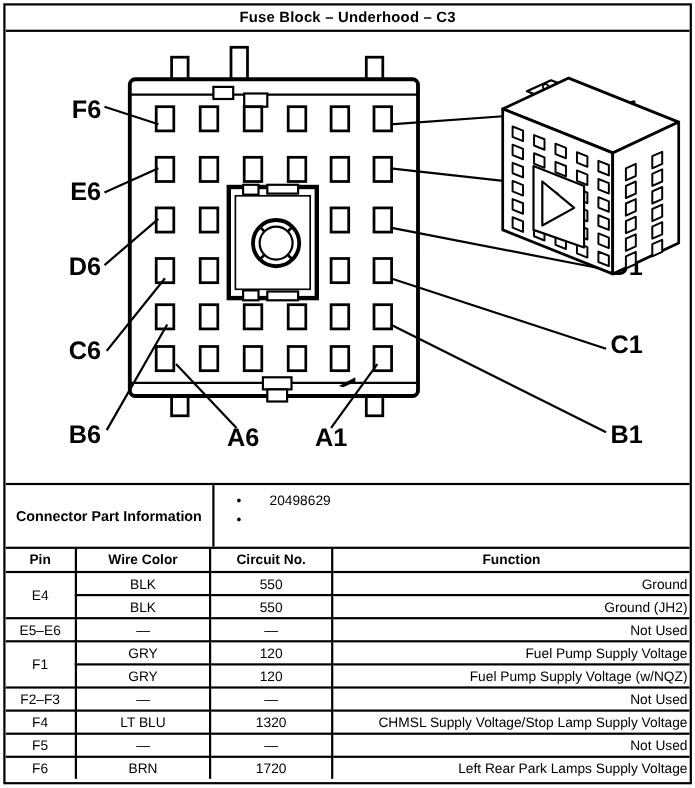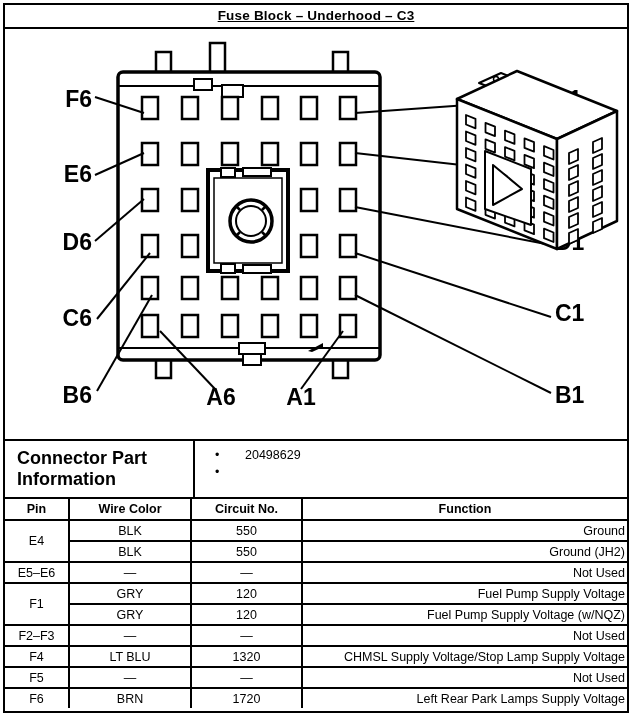--- a/index.html
+++ b/index.html
@@ -8,36 +8,36 @@
     font-family:"Liberation Sans", sans-serif; color:#000;
   }
   .page {
     position:absolute; left:3px; top:3px; width:626px; height:710px;
     border:2px solid var(--line,#000); box-sizing:border-box;
     background:#fff; overflow:hidden;
   }
   .title-bar {
     height:24px; border-bottom:2px solid var(--line,#000);
     box-sizing:border-box; text-align:center; font-weight:bold;
-    font-size:13.5px; line-height:22px; letter-spacing:0.2px;text-decoration:underline;
+    font-size:13.5px; line-height:22px; letter-spacing:0.2px;
   }
   .diagram-area {
     position:relative; height:412px;
     border-bottom:2px solid var(--line,#000); box-sizing:border-box;
   }
   .diagram-area svg { display:block; }
 
   .part-info {
     display:flex; height:58px; border-bottom:2px solid var(--line,#000);
     box-sizing:border-box;
   }
   .pi-left {
     width:190px; border-right:2px solid var(--line,#000); box-sizing:border-box;
     display:flex; align-items:center; justify-content:center;
-    font-weight:bold; font-size:18px; text-align:left; padding:0 12px;
+    font-weight:bold; font-size:13px; text-align:left; padding:0 0;
   }
   .pi-right { flex:1; padding:6px 0 0 16px; font-size:12.5px; }
   .pi-right ul { margin:0; padding:0; list-style:none; }
   .pi-right li { line-height:17px; display:flex; }
   .pi-right .bullet-dot { width:30px; text-align:left; padding-left:4px; }
 
   table.pin-table {
     width:100%; border-collapse:collapse; table-layout:fixed;
     font-size:12.5px;
   }

